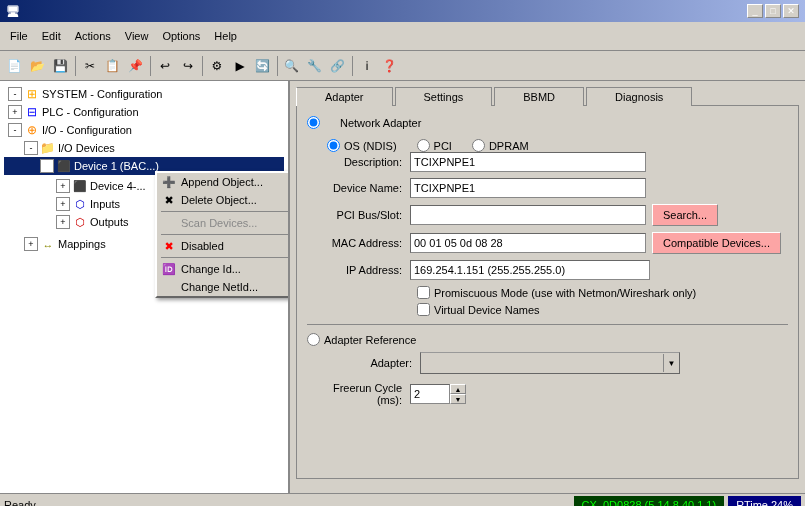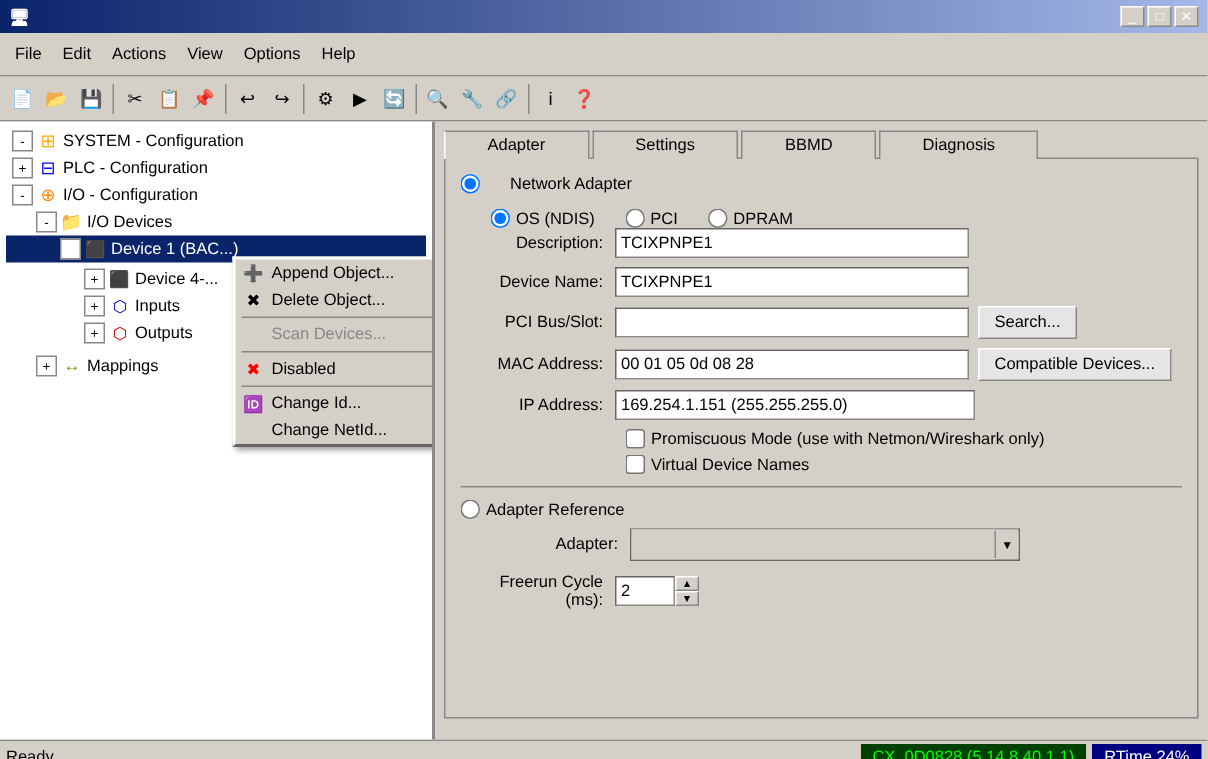--- a/index.html
+++ b/index.html
@@ -202,21 +202,21 @@
       border-left-color: #666;
       background: white;
       padding: 1px 3px;
       font-size: 11px;
       font-family: inherit;
     }
     .form-input-wide { width: 236px; }
     .search-btn, .compat-btn {
       margin-left: 6px;
       padding: 2px 10px;
-      background: #e5e5e5;
+      background: #fca5a5;
       border: 1px solid #888;
       border-top-color: #fff;
       border-left-color: #fff;
       font-size: 11px;
       cursor: pointer;
       font-family: inherit;
       height: 22px;
     }
     .checkbox-row {
       display: flex;

